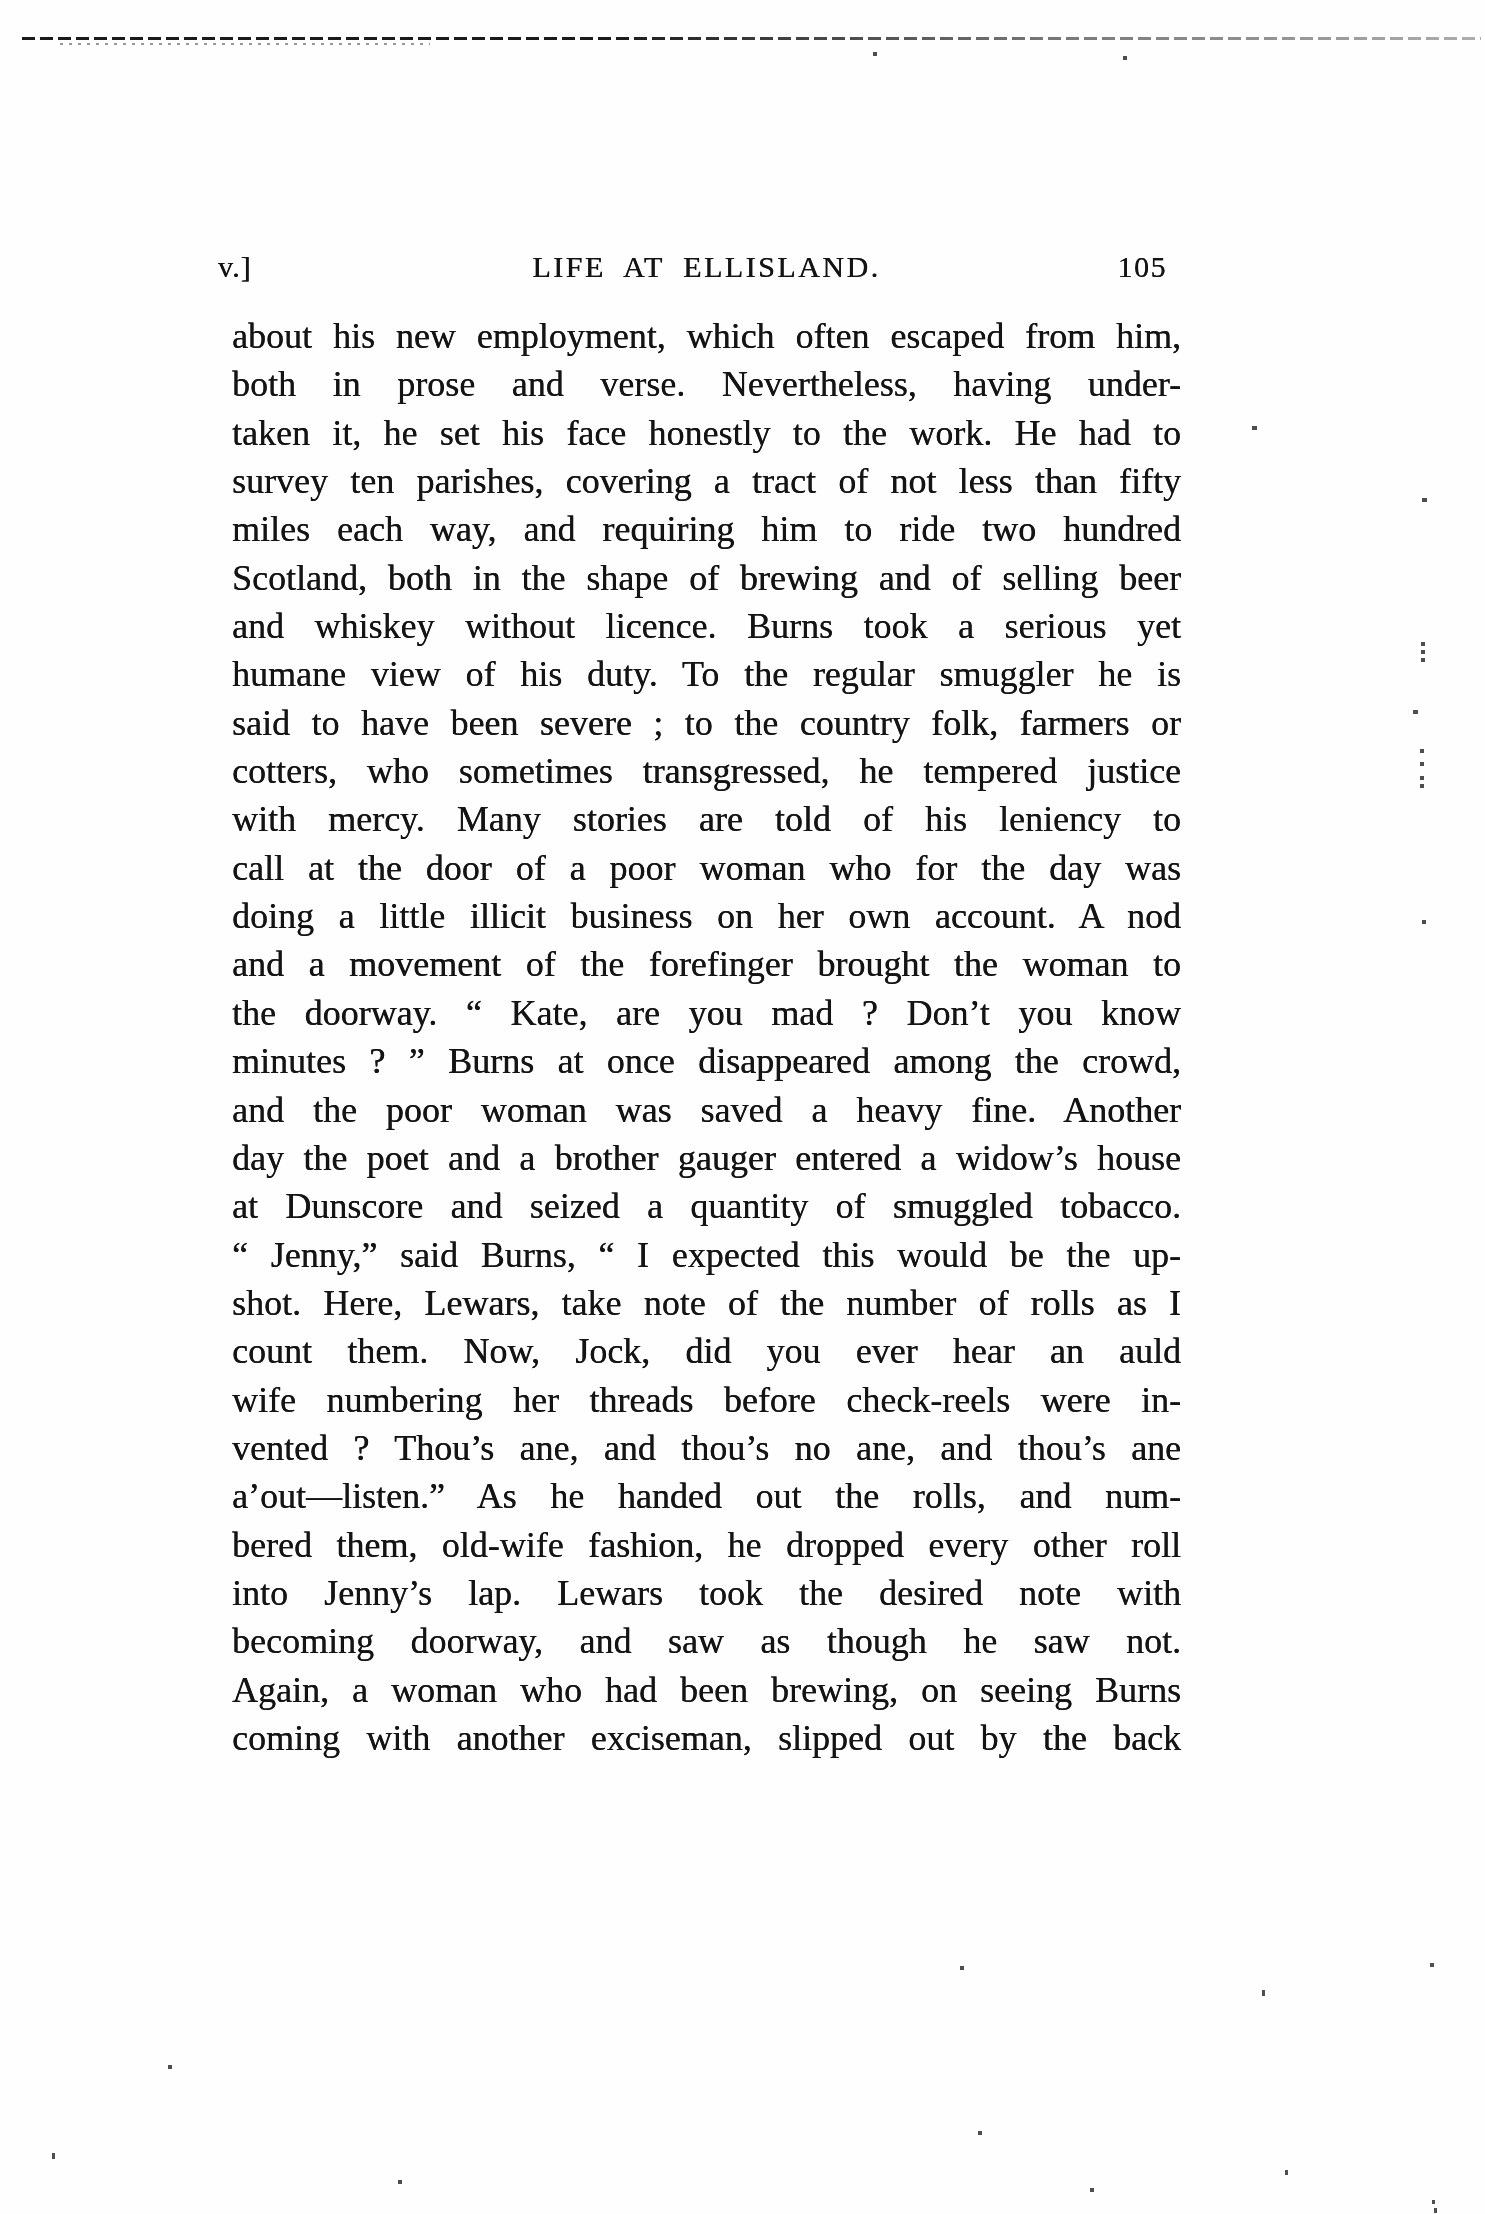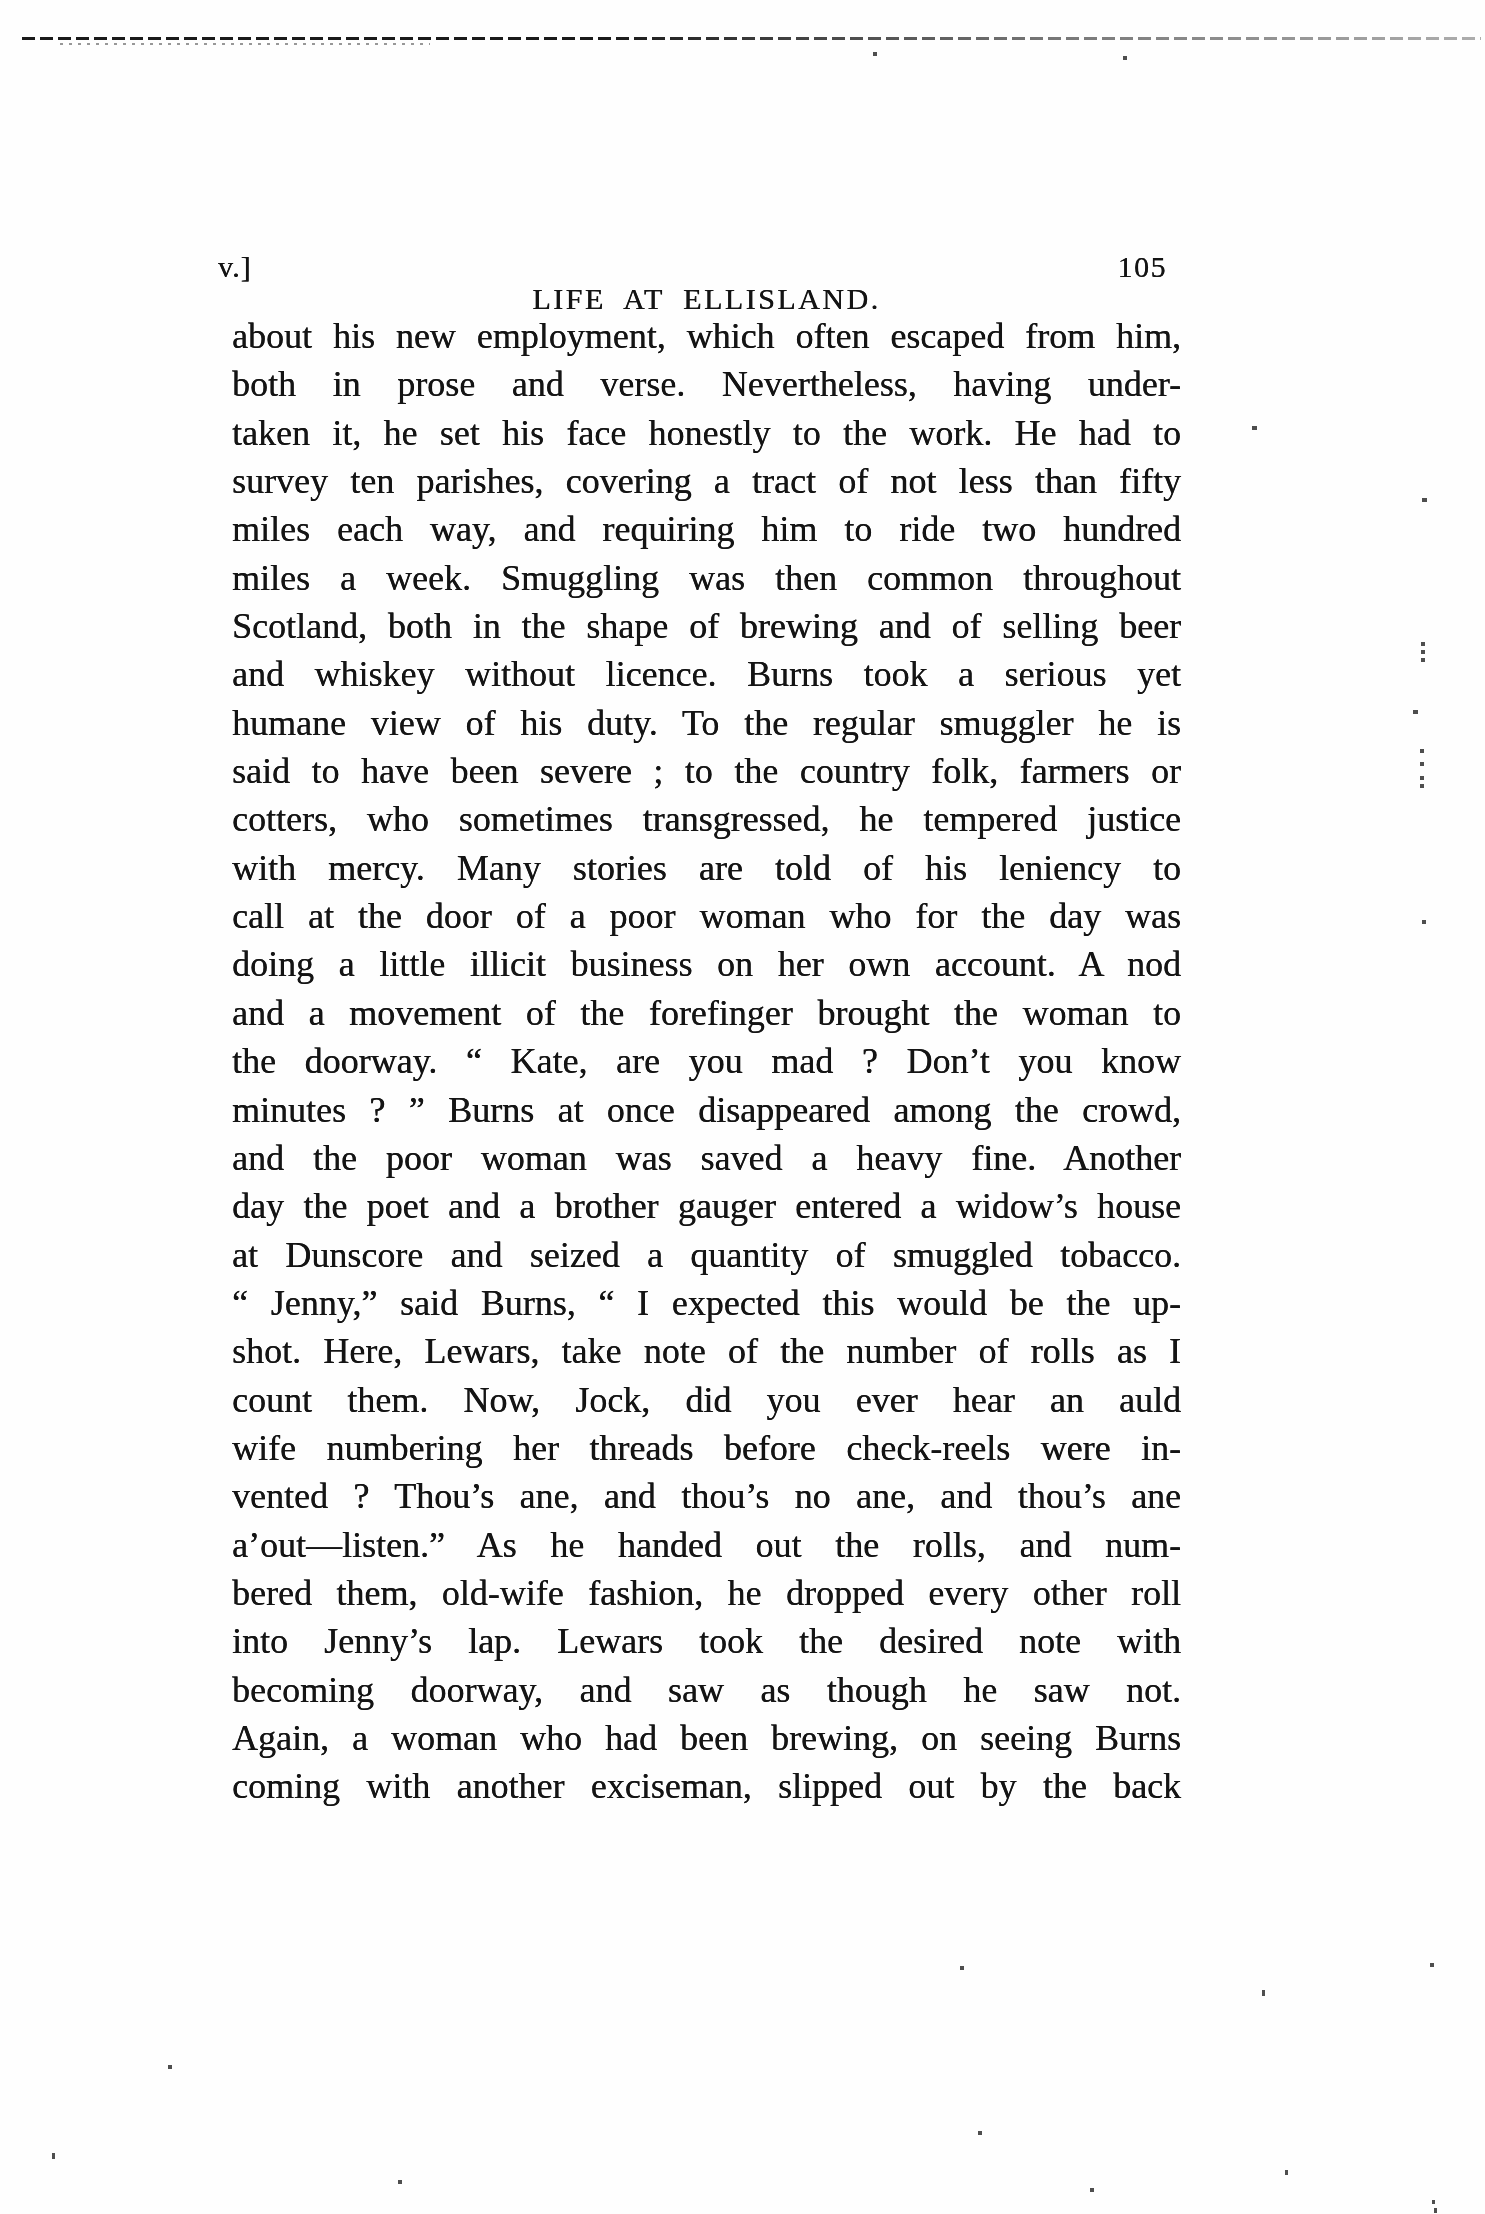--- a/index.html
+++ b/index.html
@@ -53,21 +53,20 @@
     letter-spacing: 1px;
   }
   .running-title {
     position: absolute;
     left: 50%;
     top: 0;
     transform: translateX(-46%);
     letter-spacing: 2.5px;
     word-spacing: 9px;
     white-space: nowrap;
-    margin-top: 32px;
   }
   .pagenum {
     position: absolute;
     right: 0;
     top: 0;
     letter-spacing: 1.5px;
   }
   .text-block {
     position: absolute;
     top: 312px;
@@ -103,21 +102,20 @@
     <span class="running-title">LIFE AT ELLISLAND.</span>
     <span class="pagenum">105</span>
   </header>
 
   <main class="text-block" id="text-lines">
       <div class="line">about his new employment, which often escaped from him,</div>
       <div class="line">both in prose and verse.  Nevertheless, having under-</div>
       <div class="line">taken it, he set his face honestly to the work.  He had to</div>
       <div class="line">survey ten parishes, covering a tract of not less than fifty</div>
       <div class="line">miles each way, and requiring him to ride two hundred</div>
-      <div class="line">miles a week.  Smuggling was then common throughout</div>
       <div class="line">Scotland, both in the shape of brewing and of selling beer</div>
       <div class="line">and whiskey without licence.  Burns took a serious yet</div>
       <div class="line">humane view of his duty.  To the regular smuggler he is</div>
       <div class="line">said to have been severe ; to the country folk, farmers or</div>
       <div class="line">cotters, who sometimes transgressed, he tempered justice</div>
       <div class="line">with mercy.  Many stories are told of his leniency to</div>
       <div class="line">call at the door of a poor woman who for the day was</div>
       <div class="line">doing a little illicit business on her own account.  A nod</div>
       <div class="line">and a movement of the forefinger brought the woman to</div>
       <div class="line">the doorway.  “ Kate, are you mad ?  Don’t you know</div>

